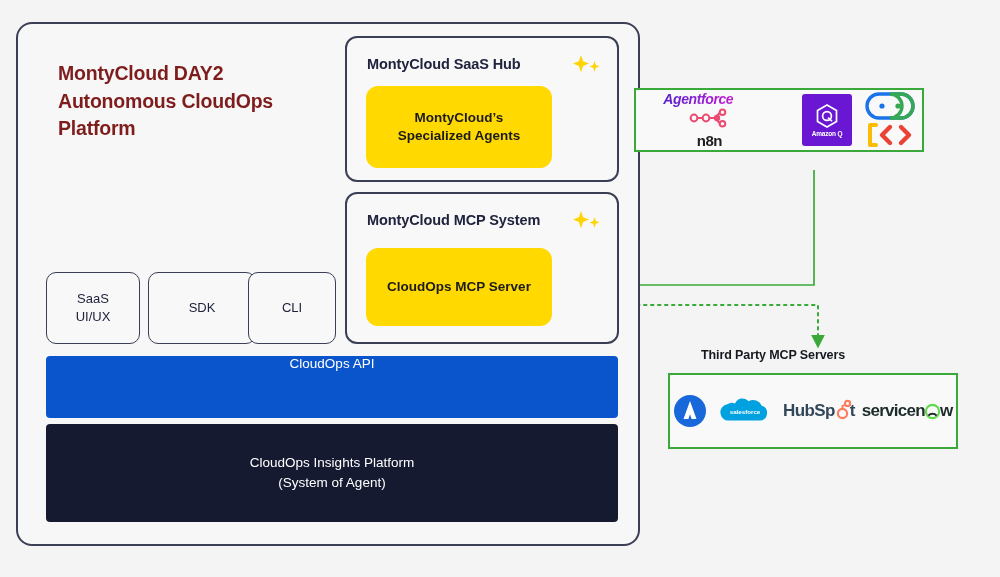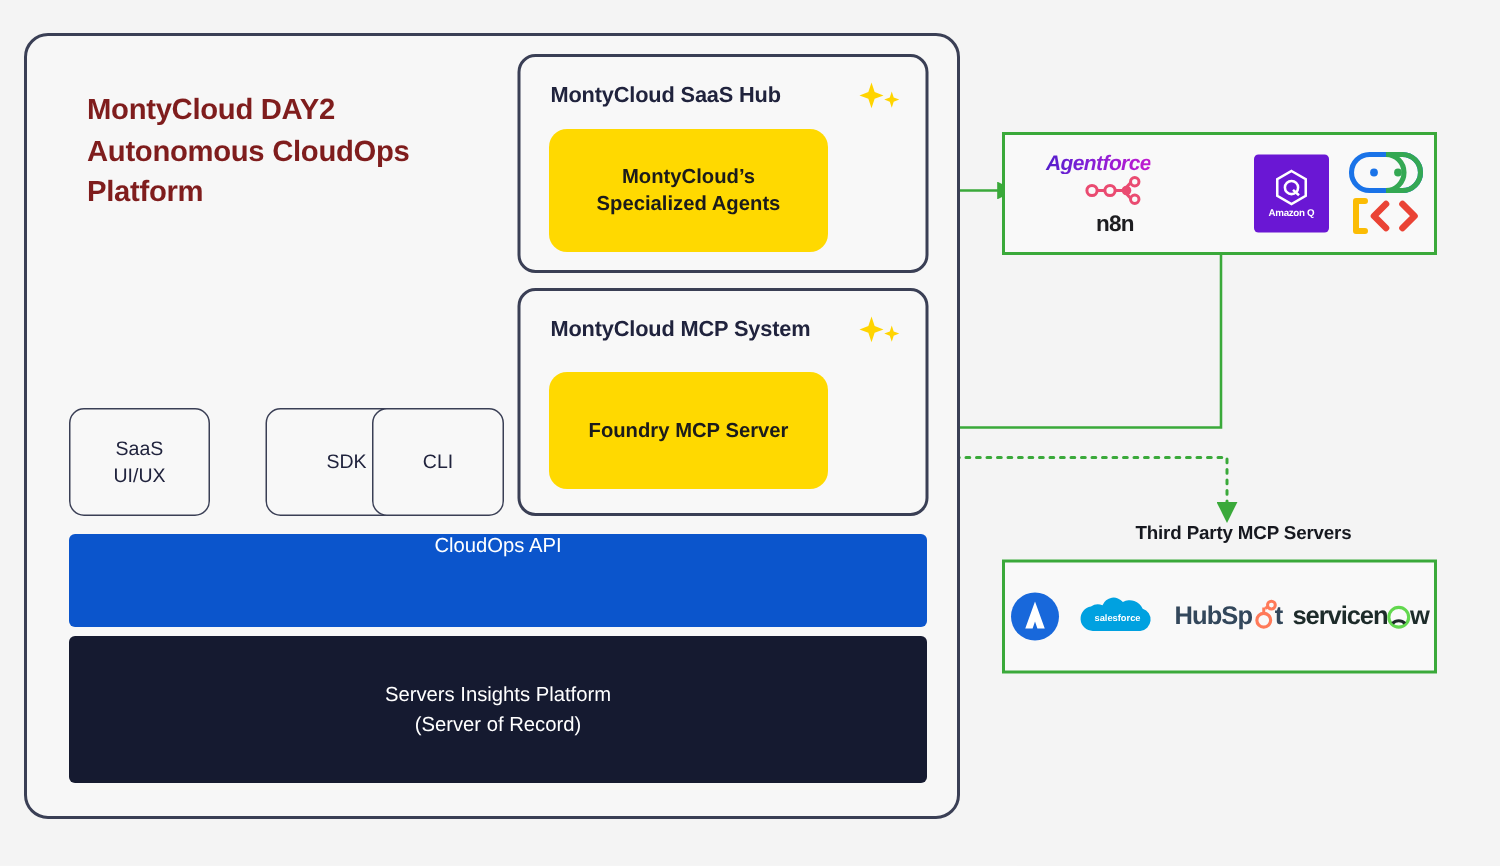--- a/index.html
+++ b/index.html
@@ -47,21 +47,21 @@
   #cloudops-mcp-server-card{left:366px;top:248px;width:186px;height:78px;}
 
   
   .channel-box{
     position:absolute;top:272px;height:72px;
     border:1.6px solid #3a3f55;border-radius:10px;background:#f8f8f8;
     display:flex;align-items:center;justify-content:center;text-align:center;
     font-size:13px;color:#20233d;line-height:1.35;box-sizing:border-box;
   }
   #channel-saas{left:46px;width:94px;}
-  #channel-sdk{left:148px;width:108px;margin-left:29px;}
+  #channel-sdk{left:148px;width:108px;}
   #channel-cli{left:248px;width:88px;}
 
   
   #cloudops-api-bar{
     position:absolute;left:46px;top:356px;width:572px;height:62px;
     background:#0b55cc;border-radius:4px;
     display:flex;align-items:flex-start;justify-content:center;
     color:#ffffff;font-size:13.5px;
   }
   #insights-platform-bar{
@@ -74,22 +74,22 @@
   
   .ext-label{
     position:absolute;font-size:12.5px;font-weight:bold;color:#16181f;
     text-align:center;letter-spacing:-0.1px;
   }
   .green-box{
     position:absolute;border:2px solid #3aa93a;background:#f9f9f9;
     box-sizing:border-box;
   }
   #third-party-agents-label{left:668px;top:61px;width:290px;}
-  #third-party-agents-box{left:668px;top:88px;width:290px;height:82px;}
-  #third-party-mcp-label{left:684px;top:348px;width:290px;}
+  #third-party-agents-box{left:634px;top:88px;width:290px;height:64px;}
+  #third-party-mcp-label{left:628px;top:348px;width:290px;}
   #third-party-mcp-box{left:668px;top:373px;width:290px;height:76px;}
 
   .logo-row{
     position:absolute;inset:0;display:flex;align-items:center;
     justify-content:space-around;
   }
   .logo{display:flex;align-items:center;justify-content:center;}
 
   
   #agentforce-n8n-cell{
@@ -162,42 +162,42 @@
   </div>
 
   <div class="panel" id="mcp-foundry-panel">
     <div class="panel-title">MontyCloud MCP System</div>
     <svg class="sparkles" viewBox="0 0 32 22">
       <path d="M10 1 L12.1 7.3 L18 9.6 L12.1 11.9 L10 18.2 L7.9 11.9 L2 9.6 L7.9 7.3 Z" fill="#ffd400"></path>
       <path d="M23.5 7 L24.8 11 L28.5 12.4 L24.8 13.8 L23.5 17.8 L22.2 13.8 L18.5 12.4 L22.2 11 Z" fill="#ffd400"></path>
     </svg>
   </div>
   <div class="yellow-card" id="cloudops-mcp-server-card">
-    <span>Foundry MCP Server</span>
+    <span>CloudOps MCP Server</span>
   </div>
 
   <div class="channel-box" id="channel-saas">
     <div>
       <div>SaaS</div>
       <div>UI/UX</div>
     </div>
   </div>
   <div class="channel-box" id="channel-sdk">
     <span>SDK</span>
   </div>
   <div class="channel-box" id="channel-cli">
     <span>CLI</span>
   </div>
 
   <div id="cloudops-api-bar">
     <span>CloudOps API</span>
   </div>
   <div id="insights-platform-bar">
-    <span>Servers Insights Platform</span>
-    <span>(Server of Record)</span>
+    <span>CloudOps Insights Platform</span>
+    <span>(System of Agent)</span>
   </div>
 
   <div class="green-box" id="third-party-agents-box">
     <div class="logo-row">
 
       <div class="logo" id="agentforce-n8n-cell">
         <div id="agentforce-wordmark">Agentforce</div>
         <div id="n8n-cell">
           <svg width="40" height="18" viewBox="0 0 40 18">
             <circle cx="5" cy="9" r="3.4" fill="none" stroke="#ea4b71" stroke-width="2"></circle>

